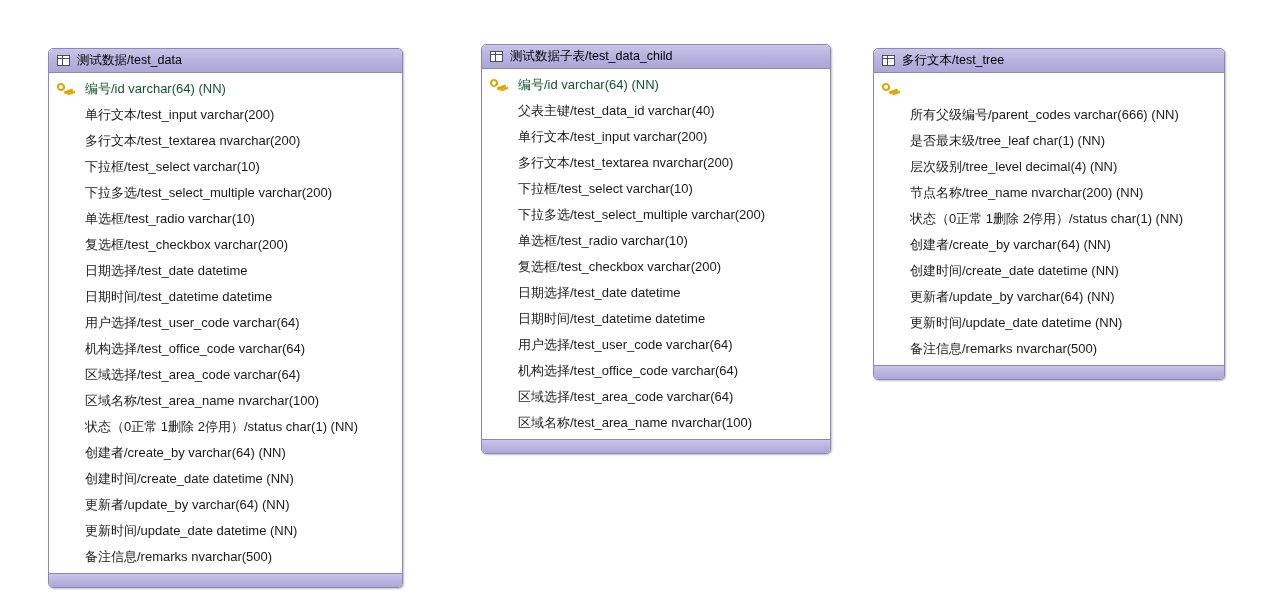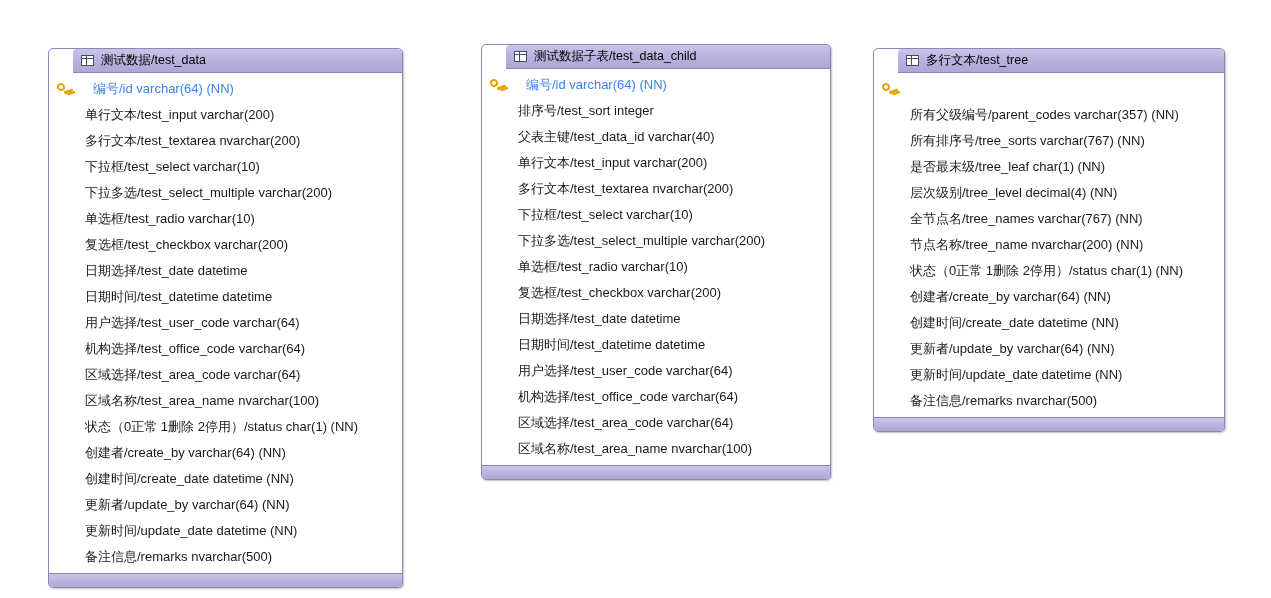--- a/index.html
+++ b/index.html
@@ -31,21 +31,20 @@
     align-items: center;
     gap: 7px;
     height: 23px;
     padding: 0 8px;
     background: linear-gradient(to bottom, #c9c5e8 0%, #b7b2de 50%, #aca7d6 100%);
     border-bottom: 1px solid #8b87b8;
     border-radius: 4px 4px 0 0;
     font-size: 12.5px;
     color: #000000;
     white-space: nowrap;
-    margin-left: 24px;
   }
   .table-icon {
     width: 13px;
     height: 11px;
     border: 1px solid #4a4a6a;
     background: #ffffff;
     position: relative;
     flex: 0 0 auto;
     box-sizing: border-box;
   }
@@ -83,22 +82,21 @@
     width: 28px;
     flex: 0 0 auto;
     display: flex;
     align-items: center;
     justify-content: flex-start;
   }
   .field .fname {
     line-height: 26px;
   }
   .field.pk .fname {
-    color: #3b82f6;
-    margin-left: 8px;
+    color: #14532d;
   }
   .key-icon {
     display: inline-block;
     width: 16px;
     height: 14px;
     position: relative;
   }
   .key-icon::before {
     content: "";
     position: absolute;
@@ -227,24 +225,20 @@
       </div>
       <div class="field-list">
         <div class="field pk">
           <span class="gutter">
             <span class="key-icon"></span>
           </span>
           <span class="fname">编号/id varchar(64) (NN)</span>
         </div>
         <div class="field">
           <span class="gutter"></span>
-          <span class="fname">排序号/test_sort integer</span>
-        </div>
-        <div class="field">
-          <span class="gutter"></span>
           <span class="fname">父表主键/test_data_id varchar(40)</span>
         </div>
         <div class="field">
           <span class="gutter"></span>
           <span class="fname">单行文本/test_input varchar(200)</span>
         </div>
         <div class="field">
           <span class="gutter"></span>
           <span class="fname">多行文本/test_textarea nvarchar(200)</span>
         </div>
@@ -297,37 +291,29 @@
         <span class="entity-title">多行文本/test_tree</span>
       </div>
       <div class="field-list">
         <div class="field pk">
           <span class="gutter">
             <span class="key-icon"></span>
           </span>
         </div>
         <div class="field">
           <span class="gutter"></span>
-          <span class="fname">所有父级编号/parent_codes varchar(357) (NN)</span>
-        </div>
-        <div class="field">
-          <span class="gutter"></span>
-          <span class="fname">所有排序号/tree_sorts varchar(767) (NN)</span>
+          <span class="fname">所有父级编号/parent_codes varchar(666) (NN)</span>
         </div>
         <div class="field">
           <span class="gutter"></span>
           <span class="fname">是否最末级/tree_leaf char(1) (NN)</span>
         </div>
         <div class="field">
           <span class="gutter"></span>
           <span class="fname">层次级别/tree_level decimal(4) (NN)</span>
-        </div>
-        <div class="field">
-          <span class="gutter"></span>
-          <span class="fname">全节点名/tree_names varchar(767) (NN)</span>
         </div>
         <div class="field">
           <span class="gutter"></span>
           <span class="fname">节点名称/tree_name nvarchar(200) (NN)</span>
         </div>
         <div class="field">
           <span class="gutter"></span>
           <span class="fname">状态（0正常 1删除 2停用）/status char(1) (NN)</span>
         </div>
         <div class="field">

